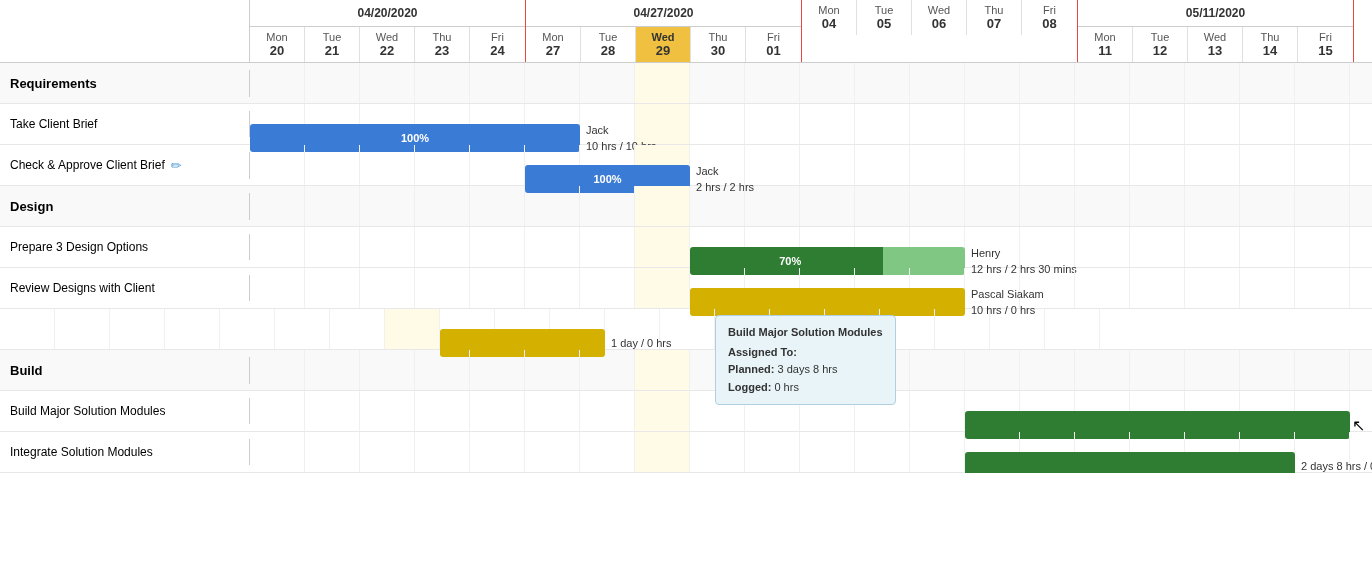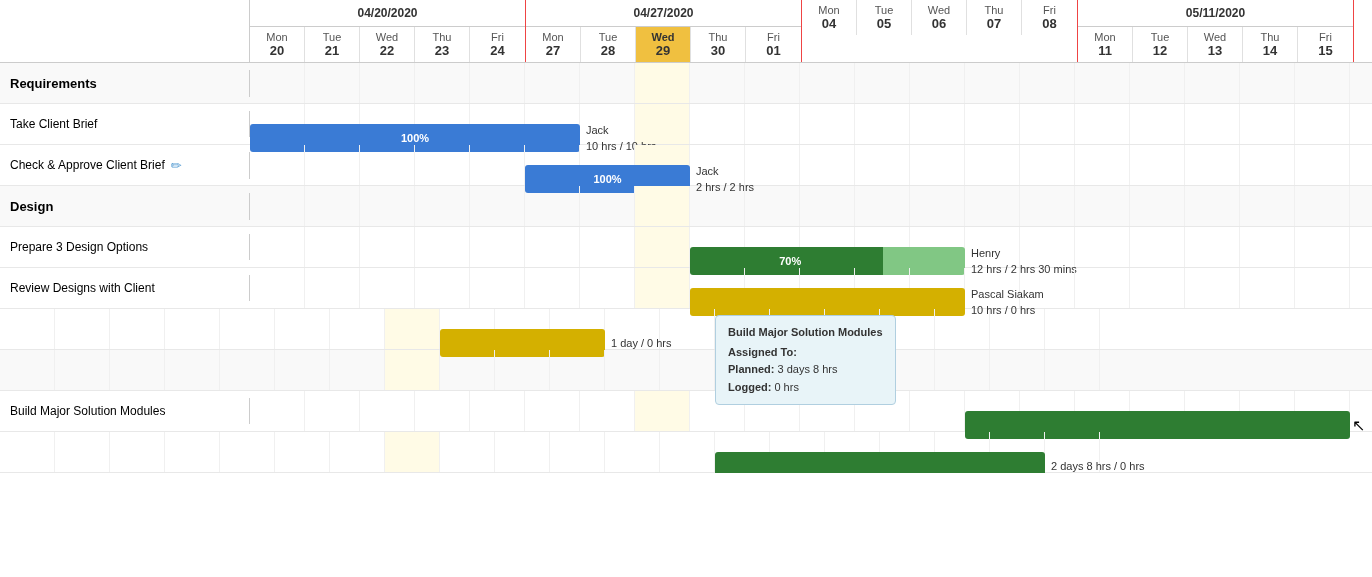--- a/index.html
+++ b/index.html
@@ -382,20 +382,21 @@
           </div>
           <div class="tooltip-box" style="position: absolute; left: 715px; top: 6px; z-index: 10;">
             <div class="tooltip-title">Build Major Solution Modules</div>
             <div class="tooltip-line"><span>Assigned To:</span></div>
             <div class="tooltip-line"><span>Planned: </span>3 days 8 hrs</div>
             <div class="tooltip-line"><span>Logged: </span>0 hrs</div>
           </div>
         </div>
       </div>
       <div class="data-row section-header">
+        <div class="row-label section">Build</div>
         <div class="gantt-cells" style="position: relative; display: flex; align-items: center; min-height: 40px;">
           <div class="day-slots" style="display: flex; flex-shrink: 0;">
             <div class="day-slot" style="width: 55px; min-width: 55px; height: 40px;"></div>
             <div class="day-slot" style="width: 55px; min-width: 55px; height: 40px;"></div>
             <div class="day-slot" style="width: 55px; min-width: 55px; height: 40px;"></div>
             <div class="day-slot" style="width: 55px; min-width: 55px; height: 40px;"></div>
             <div class="day-slot" style="width: 55px; min-width: 55px; height: 40px;"></div>
             <div class="day-slot" style="width: 55px; min-width: 55px; height: 40px;"></div>
             <div class="day-slot" style="width: 55px; min-width: 55px; height: 40px;"></div>
             <div class="day-slot today-col" style="width: 55px; min-width: 55px; height: 40px;"></div>
@@ -439,20 +440,21 @@
             <div class="day-slot" style="width: 55px; min-width: 55px; height: 40px;"></div>
             <div class="day-slot" style="width: 55px; min-width: 55px; height: 40px;"></div>
           </div>
           <div class="bar-wrapper" style="position: absolute; left: 715px; top: 5px; display: flex; align-items: center;">
             <div class="bar dark-green" style="width: 385px;"></div>
             <span style="font-size: 16px; margin-left: 2px;">↖</span>
           </div>
         </div>
       </div>
       <div class="data-row">
+        <div class="row-label">Integrate Solution Modules</div>
         <div class="gantt-cells" style="position: relative; display: flex; align-items: center; min-height: 40px;">
           <div class="day-slots" style="display: flex; flex-shrink: 0;">
             <div class="day-slot" style="width: 55px; min-width: 55px; height: 40px;"></div>
             <div class="day-slot" style="width: 55px; min-width: 55px; height: 40px;"></div>
             <div class="day-slot" style="width: 55px; min-width: 55px; height: 40px;"></div>
             <div class="day-slot" style="width: 55px; min-width: 55px; height: 40px;"></div>
             <div class="day-slot" style="width: 55px; min-width: 55px; height: 40px;"></div>
             <div class="day-slot" style="width: 55px; min-width: 55px; height: 40px;"></div>
             <div class="day-slot" style="width: 55px; min-width: 55px; height: 40px;"></div>
             <div class="day-slot today-col" style="width: 55px; min-width: 55px; height: 40px;"></div>

